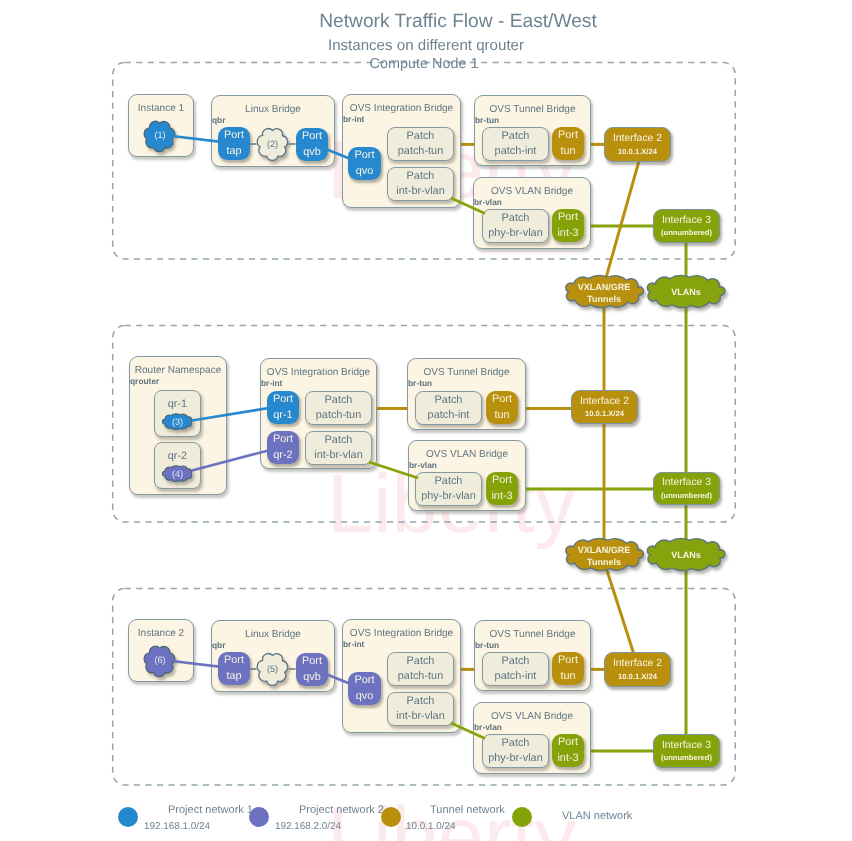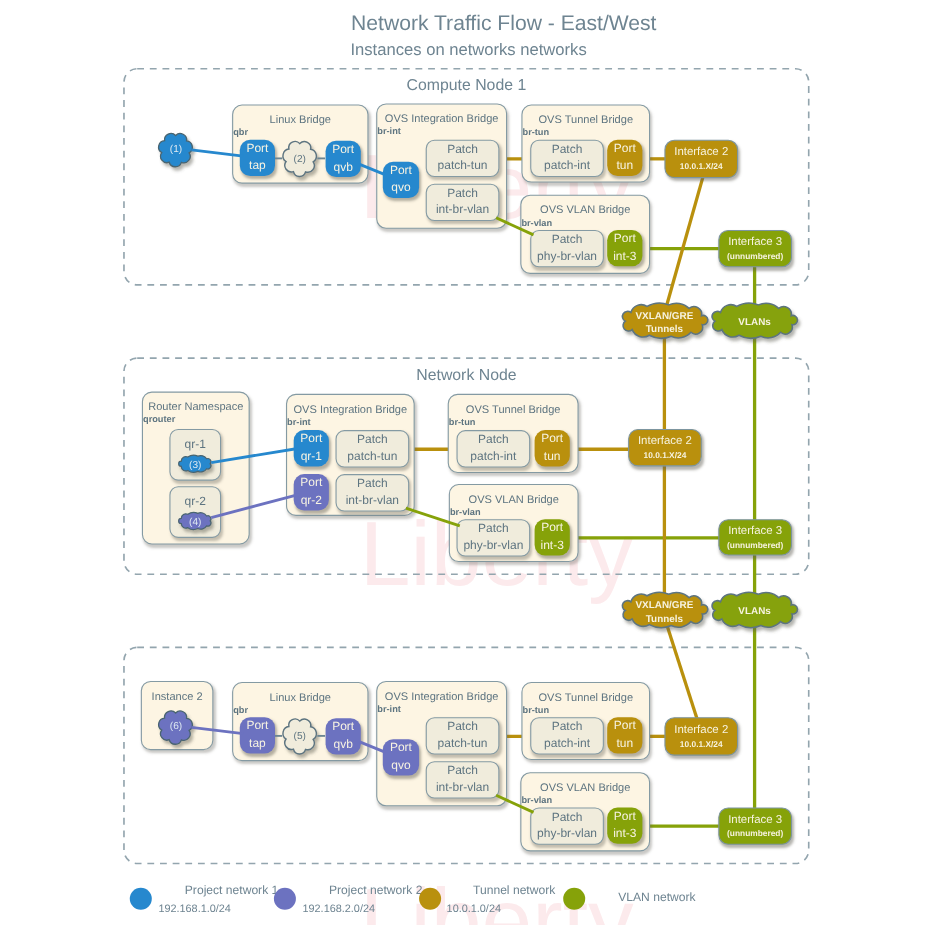--- a/index.html
+++ b/index.html
@@ -44,21 +44,21 @@
     <text class="wm" x="327" y="865">Liberty</text>
   </svg>
 
   <svg class="lay" viewBox="0 0 852 841">
     <rect x="112.7" y="62.5" width="622.5" height="196.5" rx="12" ry="12" fill="none" stroke="#93a5ae" stroke-width="1.5" stroke-dasharray="6.2 5.3"></rect>
     <rect x="112.7" y="325.5" width="622.5" height="196.5" rx="12" ry="12" fill="none" stroke="#93a5ae" stroke-width="1.5" stroke-dasharray="6.2 5.3"></rect>
     <rect x="112.7" y="588.5" width="622.5" height="196.5" rx="12" ry="12" fill="none" stroke="#93a5ae" stroke-width="1.5" stroke-dasharray="6.2 5.3"></rect>
   </svg>
 
   <div class="ttl" id="title">Network Traffic Flow - East/West</div>
-  <div class="ttl" id="subtitle">Instances on networks networks</div>
+  <div class="ttl" id="subtitle">Instances on different qrouter</div>
 
   <svg class="lay" id="links" viewBox="0 0 852 841">
     <g stroke-linecap="butt" fill="none">
 
       <path d="M453,144.4 L483,144.4" stroke="#b9900d" stroke-width="3"></path>
       <path d="M583,144.4 L606,144.4" stroke="#b9900d" stroke-width="3"></path>
       <path d="M582,226 L657,226" stroke="#86a209" stroke-width="3"></path>
       <path d="M639,161 L602,292" stroke="#b9900d" stroke-width="3"></path>
       <path d="M686,242 L686,292" stroke="#86a209" stroke-width="3"></path>
 
@@ -94,22 +94,25 @@
       <path d="M179.84,466.69A6.38,6.38 0 0 1 187.84,469.09A2.82,2.82 0 0 1 191.00,473.60A2.82,2.82 0 0 1 187.84,478.11A6.38,6.38 0 0 1 179.84,480.51A8.96,8.96 0 0 1 170.75,479.68A4.12,4.12 0 0 1 164.81,476.00A2.40,2.40 0 0 1 164.81,471.20A4.12,4.12 0 0 1 170.75,467.52A8.96,8.96 0 0 1 179.84,466.69Z" fill="#6c72c0" stroke="#4a6571" stroke-width="1.1"></path>
       <path d="M159.66,648.21A5.82,5.82 0 0 1 169.60,653.15A5.82,5.82 0 0 1 171.93,664.00A5.82,5.82 0 0 1 164.91,672.59A5.82,5.82 0 0 1 153.81,672.46A5.82,5.82 0 0 1 146.99,663.69A5.82,5.82 0 0 1 149.60,652.90A5.82,5.82 0 0 1 159.66,648.21Z" fill="#6c72c0" stroke="#4a6571" stroke-width="1.2"></path>
       <path d="M272.56,655.55A5.76,5.76 0 0 1 282.37,660.75A6.21,6.21 0 0 1 284.68,672.16A5.99,5.99 0 0 1 277.74,681.19A5.65,5.65 0 0 1 266.78,681.04A6.01,6.01 0 0 1 260.05,671.83A6.21,6.21 0 0 1 262.63,660.48A5.75,5.75 0 0 1 272.56,655.55Z" fill="#f0ecdc" stroke="#5d7480" stroke-width="1.3"></path>
       <path d="M607.94,277.19A16.60,16.60 0 0 1 626.42,280.32A7.02,7.02 0 0 1 637.78,287.01A4.23,4.23 0 1 1 638.41,295.12A6.43,6.43 0 0 1 628.12,302.08A15.10,15.10 0 0 1 610.17,305.68A23.18,23.18 0 0 1 590.27,304.78A10.72,10.72 0 0 1 574.72,299.67A4.97,4.97 0 1 1 568.47,291.96A4.70,4.70 0 1 1 573.50,284.10A9.72,9.72 0 0 1 588.21,278.60A22.02,22.02 0 0 1 607.94,277.19Z" fill="#b9900d" stroke="#5d7480" stroke-width="1.4"></path>
       <path d="M689.44,277.19A16.60,16.60 0 0 1 707.92,280.32A7.02,7.02 0 0 1 719.28,287.01A4.23,4.23 0 1 1 719.91,295.12A6.43,6.43 0 0 1 709.62,302.08A15.10,15.10 0 0 1 691.67,305.68A23.18,23.18 0 0 1 671.77,304.78A10.72,10.72 0 0 1 656.22,299.67A4.97,4.97 0 1 1 649.97,291.96A4.70,4.70 0 1 1 655.00,284.10A9.72,9.72 0 0 1 669.71,278.60A22.02,22.02 0 0 1 689.44,277.19Z" fill="#86a209" stroke="#5d7480" stroke-width="1.4"></path>
       <path d="M607.94,540.19A16.60,16.60 0 0 1 626.42,543.32A7.02,7.02 0 0 1 637.78,550.01A4.23,4.23 0 1 1 638.41,558.12A6.43,6.43 0 0 1 628.12,565.08A15.10,15.10 0 0 1 610.17,568.68A23.18,23.18 0 0 1 590.27,567.78A10.72,10.72 0 0 1 574.72,562.67A4.97,4.97 0 1 1 568.47,554.96A4.70,4.70 0 1 1 573.50,547.10A9.72,9.72 0 0 1 588.21,541.60A22.02,22.02 0 0 1 607.94,540.19Z" fill="#b9900d" stroke="#5d7480" stroke-width="1.4"></path>
       <path d="M689.44,540.19A16.60,16.60 0 0 1 707.92,543.32A7.02,7.02 0 0 1 719.28,550.01A4.23,4.23 0 1 1 719.91,558.12A6.43,6.43 0 0 1 709.62,565.08A15.10,15.10 0 0 1 691.67,568.68A23.18,23.18 0 0 1 671.77,567.78A10.72,10.72 0 0 1 656.22,562.67A4.97,4.97 0 1 1 649.97,554.96A4.70,4.70 0 1 1 655.00,547.10A9.72,9.72 0 0 1 669.71,541.60A22.02,22.02 0 0 1 689.44,540.19Z" fill="#86a209" stroke="#5d7480" stroke-width="1.4"></path>
     </g>
   </svg>
 
-  <div class="zlabel" style="left:112px;top:70px;width:624px;">Compute Node 1</div>
-
+  <div class="zlabel" style="left:112px;top:56px;width:624px;">Compute Node 1</div>
+
+  <div class="box" style="left:128px;top:94px;width:66px;height:63px;">
+    <div class="btitle" style="top:7.8px;">Instance 1</div>
+  </div>
   <div class="box" style="left:211px;top:95px;width:124px;height:72px;">
     <div class="btitle" style="top:7.8px;">Linux Bridge</div>
     <div class="bsub" style="top:18.8px;">qbr</div>
   </div>
   <div class="box" style="left:342px;top:94px;width:119px;height:114px;">
     <div class="btitle" style="top:7.8px;">OVS Integration Bridge</div>
     <div class="bsub" style="top:18.8px;">br-int</div>
   </div>
   <div class="box" style="left:474px;top:95px;width:117px;height:71px;">
     <div class="btitle" style="top:7.8px;">OVS Tunnel Bridge</div>
@@ -160,21 +163,20 @@
 
   <div class="iface" style="left:604px;top:127px;width:67px;height:35px;background:#b9900d;">
     <span class="iname">Interface 2</span>
     <span class="isub">10.0.1.X/24</span>
   </div>
   <div class="iface" style="left:653px;top:209px;width:67px;height:34px;background:#86a209;">
     <span class="iname">Interface 3</span>
     <span class="isub">(unnumbered)</span>
   </div>
 
-  <div class="zlabel" style="left:112px;top:333px;width:624px;">Network Node</div>
 
   <div class="box" style="left:129px;top:356px;width:98px;height:139px;">
     <div class="btitle" style="top:7.8px;">Router Namespace</div>
     <div class="bsub" style="top:18.8px;">qrouter</div>
   </div>
   <div class="patch" style="left:154px;top:390px;width:47px;height:47px;justify-content:flex-start;">
     <span style="margin-top:6px;">qr-1</span>
   </div>
   <div class="patch" style="left:154px;top:442px;width:47px;height:47px;justify-content:flex-start;">
     <span style="margin-top:6px;">qr-2</span>

